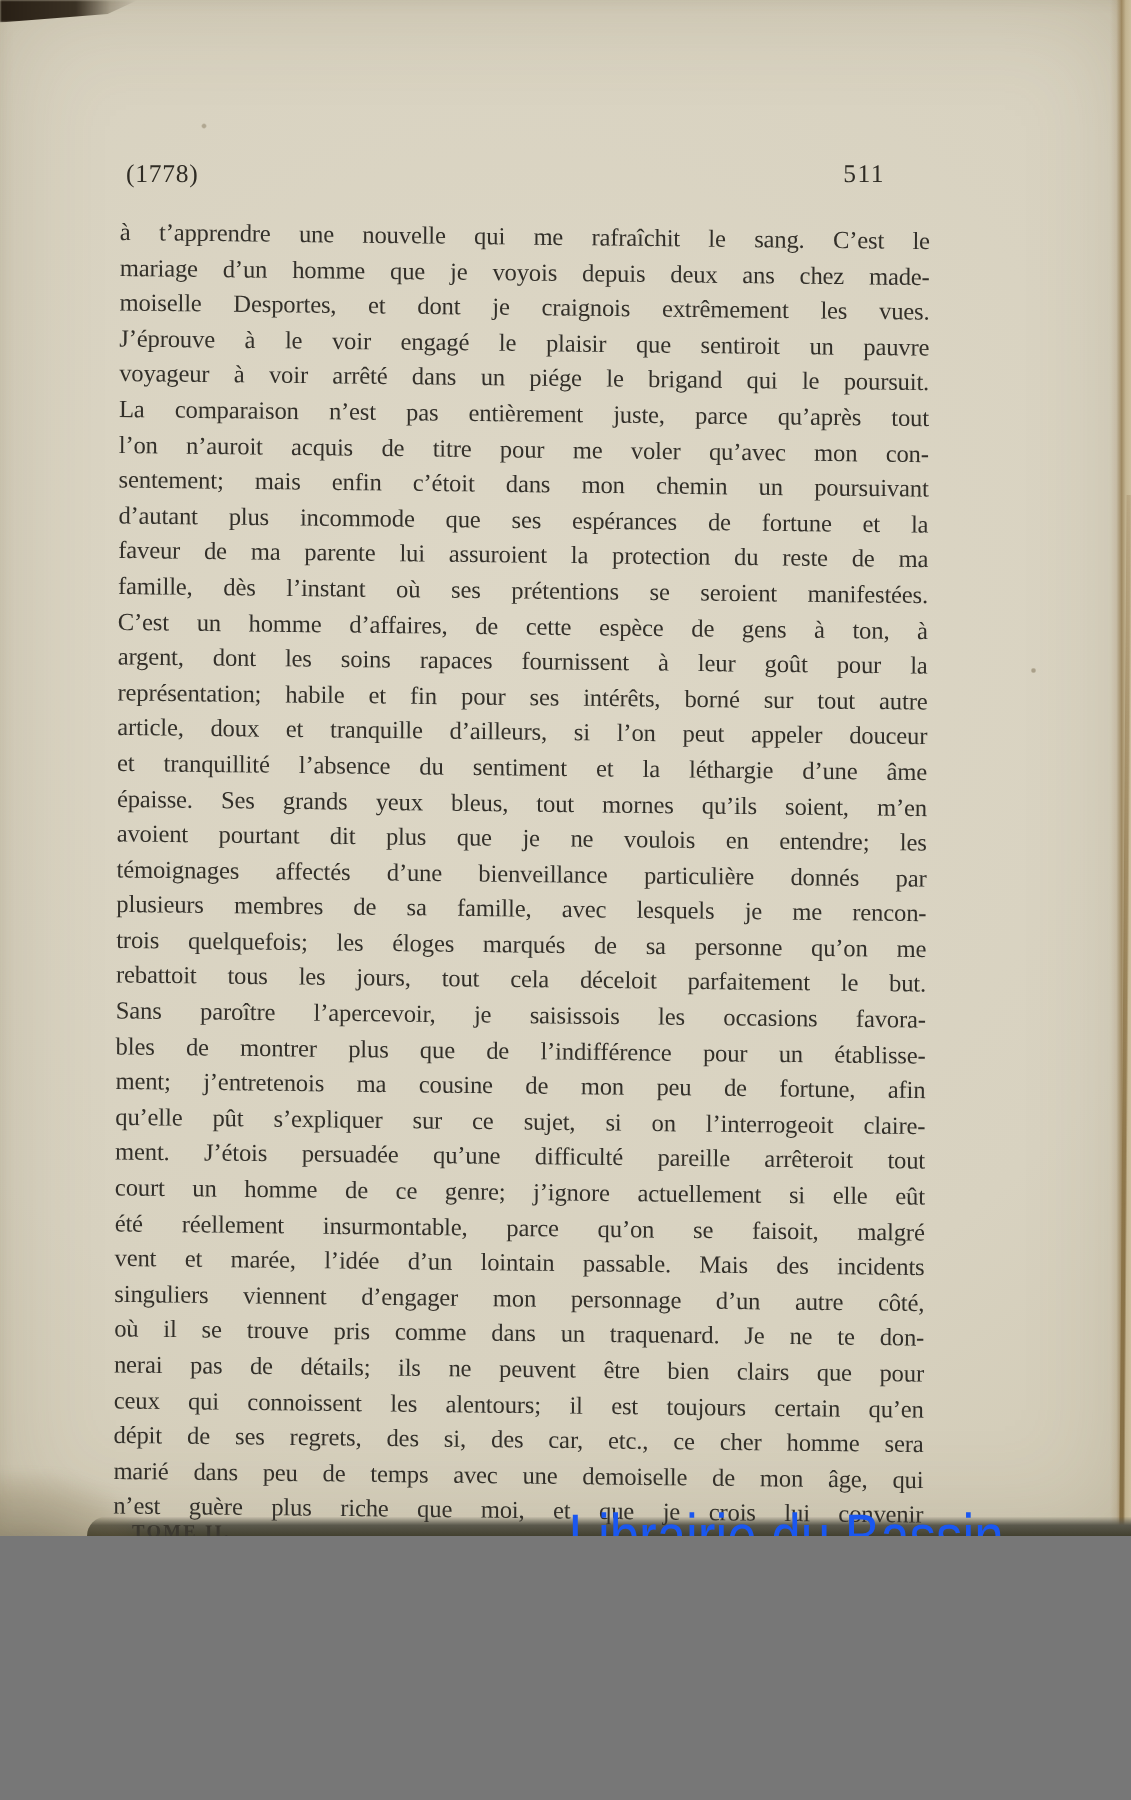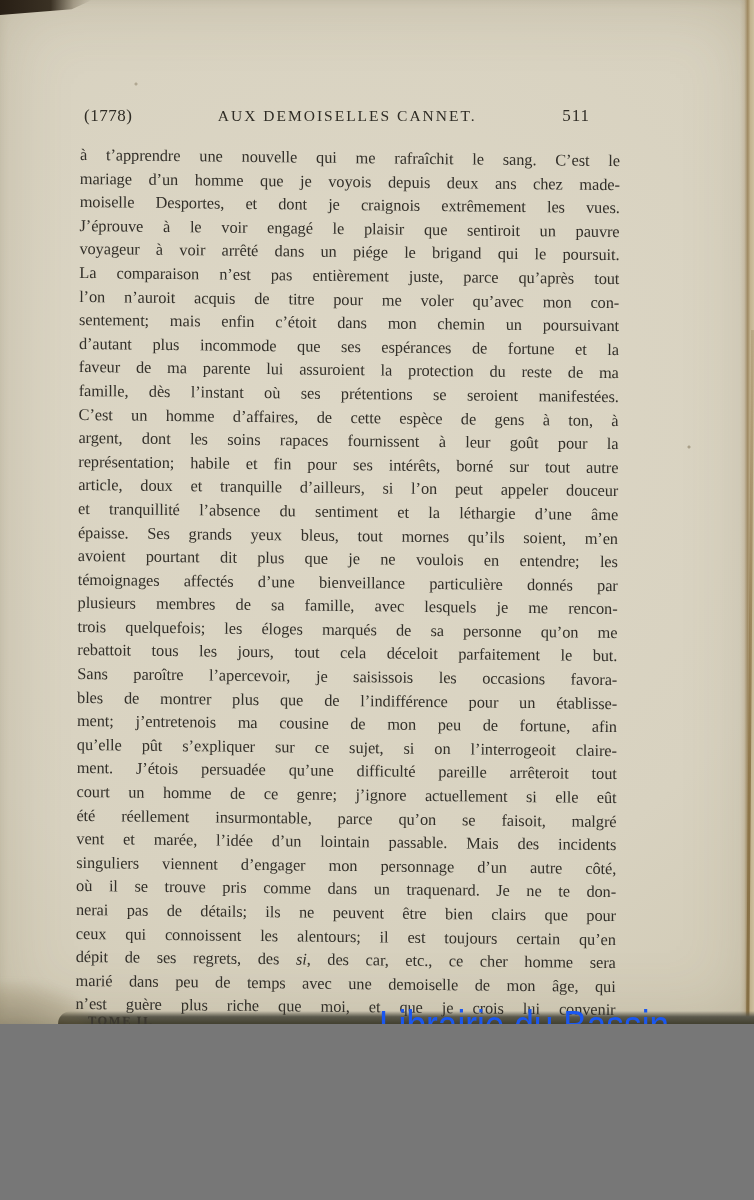--- a/index.html
+++ b/index.html
@@ -95,21 +95,20 @@
 
 <div class="photo">
   <div class="edge-right"></div>
   <div class="edge-right-line"></div>
   <div class="edge-topleft"></div>
   <div class="edge-bottom"></div>
   <div class="corner-bl"></div>
 
   <div class="header">
     <span class="year">(1778)</span>
-    <span class="title">AUX DEMOISELLES CANNET.</span>
     <span class="pnum">511</span>
   </div>
 
   <div class="body-text" style="color: rgb(51, 48, 42);">
       <div class="line">à t’apprendre une nouvelle qui me rafraîchit le sang. C’est le</div>
       <div class="line">mariage d’un homme que je voyois depuis deux ans chez made-</div>
       <div class="line">moiselle Desportes, et dont je craignois extrêmement les vues.</div>
       <div class="line">J’éprouve à le voir engagé le plaisir que sentiroit un pauvre</div>
       <div class="line">voyageur à voir arrêté dans un piége le brigand qui le poursuit.</div>
       <div class="line">La comparaison n’est pas entièrement juste, parce qu’après tout</div>
@@ -134,21 +133,21 @@
       <div class="line">ment; j’entretenois ma cousine de mon peu de fortune, afin</div>
       <div class="line">qu’elle pût s’expliquer sur ce sujet, si on l’interrogeoit claire-</div>
       <div class="line">ment. J’étois persuadée qu’une difficulté pareille arrêteroit tout</div>
       <div class="line">court un homme de ce genre; j’ignore actuellement si elle eût</div>
       <div class="line">été réellement insurmontable, parce qu’on se faisoit, malgré</div>
       <div class="line">vent et marée, l’idée d’un lointain passable. Mais des incidents</div>
       <div class="line">singuliers viennent d’engager mon personnage d’un autre côté,</div>
       <div class="line">où il se trouve pris comme dans un traquenard. Je ne te don-</div>
       <div class="line">nerai pas de détails; ils ne peuvent être bien clairs que pour</div>
       <div class="line">ceux qui connoissent les alentours; il est toujours certain qu’en</div>
-      <div class="line"><span>dépit de ses regrets, des </span><span style="font-style: italic;">si</span><span>, des </span><span style="">car</span><span>, etc., ce cher homme sera</span></div>
+      <div class="line"><span>dépit de ses regrets, des </span><span style="">si</span><span>, des </span><span style="">car</span><span>, etc., ce cher homme sera</span></div>
       <div class="line">marié dans peu de temps avec une demoiselle de mon âge, qui</div>
       <div class="line">n’est guère plus riche que moi, et que je crois lui convenir</div>
       <div class="line"></div>
     </div>
 
   <div class="tome">TOME II.</div>
   <div class="sig">18</div>
 
   <div class="watermark" style="color: rgb(26, 87, 240);">Librairie du Bassin</div>
 </div>

